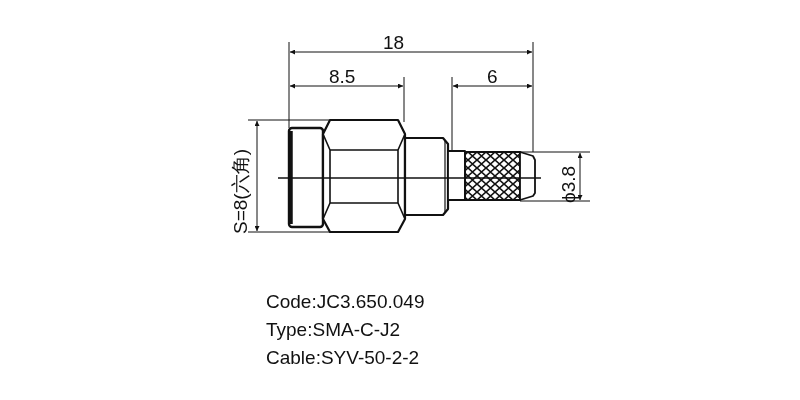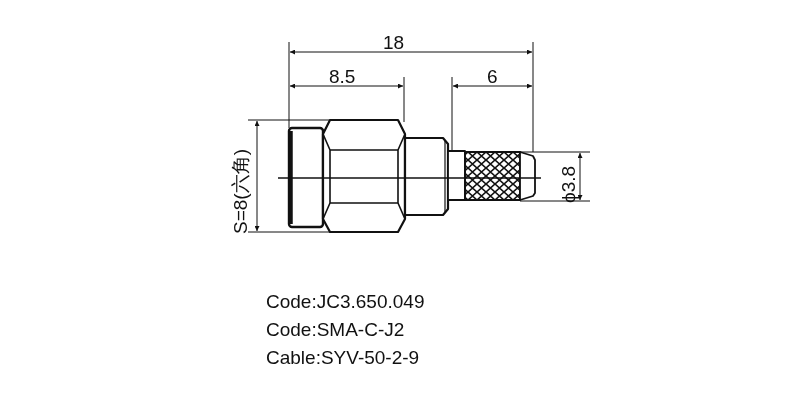--- a/index.html
+++ b/index.html
@@ -73,16 +73,16 @@
     <rect x="465" y="152" width="55" height="48" fill="url(#knurl)" stroke-width="2"></rect>
 
     <path d="M520,152 L533,156 L535,160 L535,193 L533,196 L520,200 Z" stroke-width="1.8"></path>
   </g>
 
   <line x1="278" y1="178" x2="541" y2="178" stroke="#111" stroke-width="1.6"></line>
 </svg>
 
   <div class="specs">
     <div>Code:JC3.650.049</div>
-    <div>Code:SMA-C-J2</div>
-    <div>Cable:SYV-50-2-9</div>
+    <div>Type:SMA-C-J2</div>
+    <div>Cable:SYV-50-2-2</div>
   </div>
 </div>
 
 </body></html>

